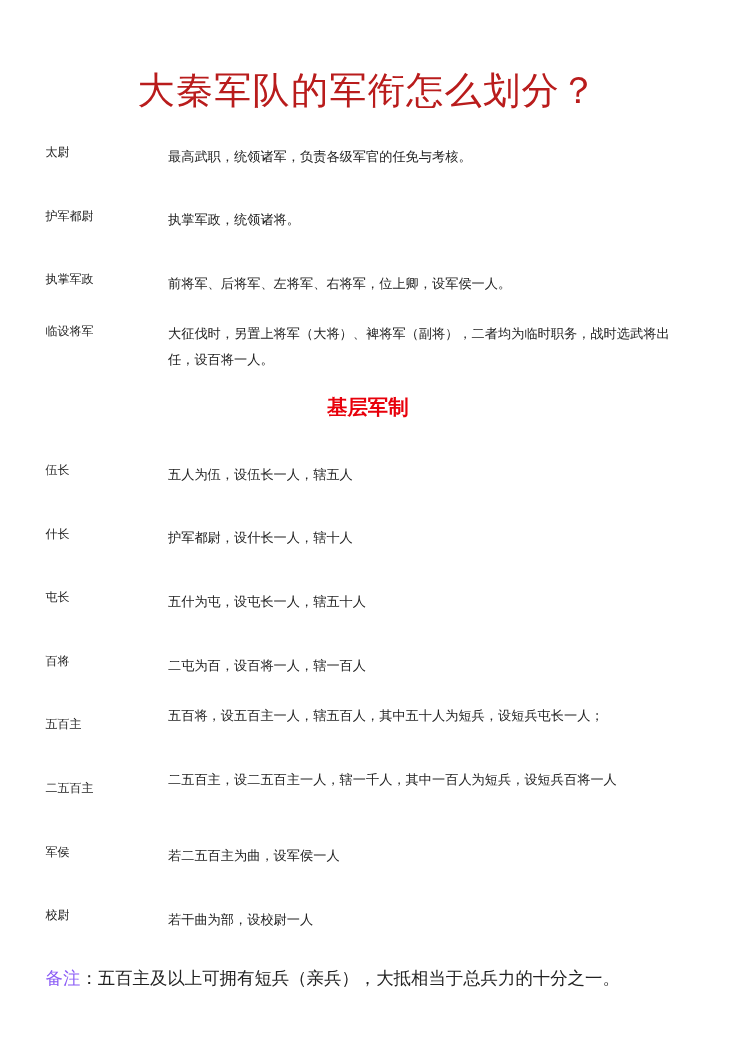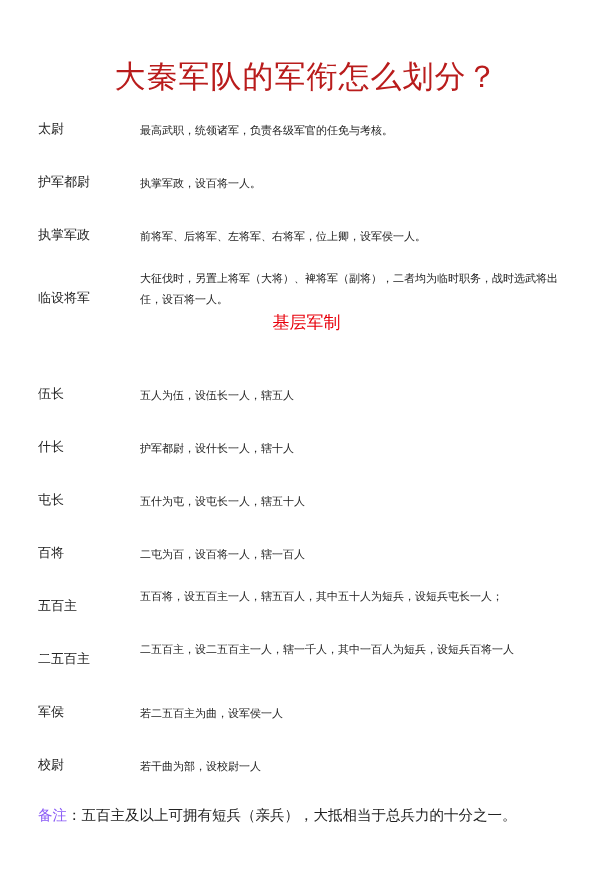--- a/index.html
+++ b/index.html
@@ -1,46 +1,46 @@
 <!DOCTYPE html>
 <html><head>
 <meta charset="utf-8">
 <style>
   html, body { margin: 0; padding: 0; background: #ffffff; }
   body { width: 613px; height: 875px; position: relative; overflow: hidden;
          font-family: "DejaVu Sans", "Liberation Sans", sans-serif; color: #222; }
   .title { position: absolute; top: 56px; left: 0; width: 613px; text-align: center;
            color: #b91c1c; font-size: 31px; line-height: 40px; letter-spacing: 1px; }
   .row { position: absolute; left: 0; width: 613px; }
-  .term { position: absolute; left: 38px; font-size: 13px; color: #222; white-space: nowrap; }
+  .term { position: absolute; left: 38px; font-size: 10px; color: #222; white-space: nowrap; }
   .desc { position: absolute; left: 140px; width: 440px; font-size: 11px; line-height: 21px; color: #222; }
-  .section { position: absolute; top: 310px; left: 0; width: 613px; text-align: center;
-             color: #e8000b; font-size: 17px; font-weight: normal; line-height: 24px; }
+  .section { position: absolute; top: 328px; left: 0; width: 613px; text-align: center;
+             color: #e8000b; font-size: 17px; font-weight: bold; line-height: 24px; }
   .note { position: absolute; top: 806px; left: 38px; font-size: 14.5px; color: #222; white-space: nowrap; }
   .note .lbl { color: #8b5cf6; }
 </style>
 </head>
 <body>
 
 <div class="title">大秦军队的军衔怎么划分？</div>
 
 <div class="row" style="top:120px">
   <span class="term">太尉</span>
   <span class="desc">最高武职，统领诸军，负责各级军官的任免与考核。</span>
 </div>
 <div class="row" style="top:173px">
   <span class="term">护军都尉</span>
-  <span class="desc">执掌军政，设百将一人。</span>
+  <span class="desc">执掌军政，统领诸将。</span>
 </div>
 <div class="row" style="top:226px">
   <span class="term">执掌军政</span>
   <span class="desc" style="width:470px">前将军、后将军、左将军、右将军，位上卿，设军侯一人。</span>
 </div>
 <div class="row" style="top:268px">
-  <span class="term" style="top:21px">临设将军</span>
+  <span class="term" style="top:1px">临设将军</span>
   <span class="desc" style="width:420px">大征伐时，另置上将军（大将）、裨将军（副将），二者均为临时职务，战时选武将出任，设百将一人。</span>
 </div>
 
 <div class="section">基层军制</div>
 
 <div class="row" style="top:385px">
   <span class="term">伍长</span>
   <span class="desc">五人为伍，设伍长一人，辖五人</span>
 </div>
 <div class="row" style="top:438px">

